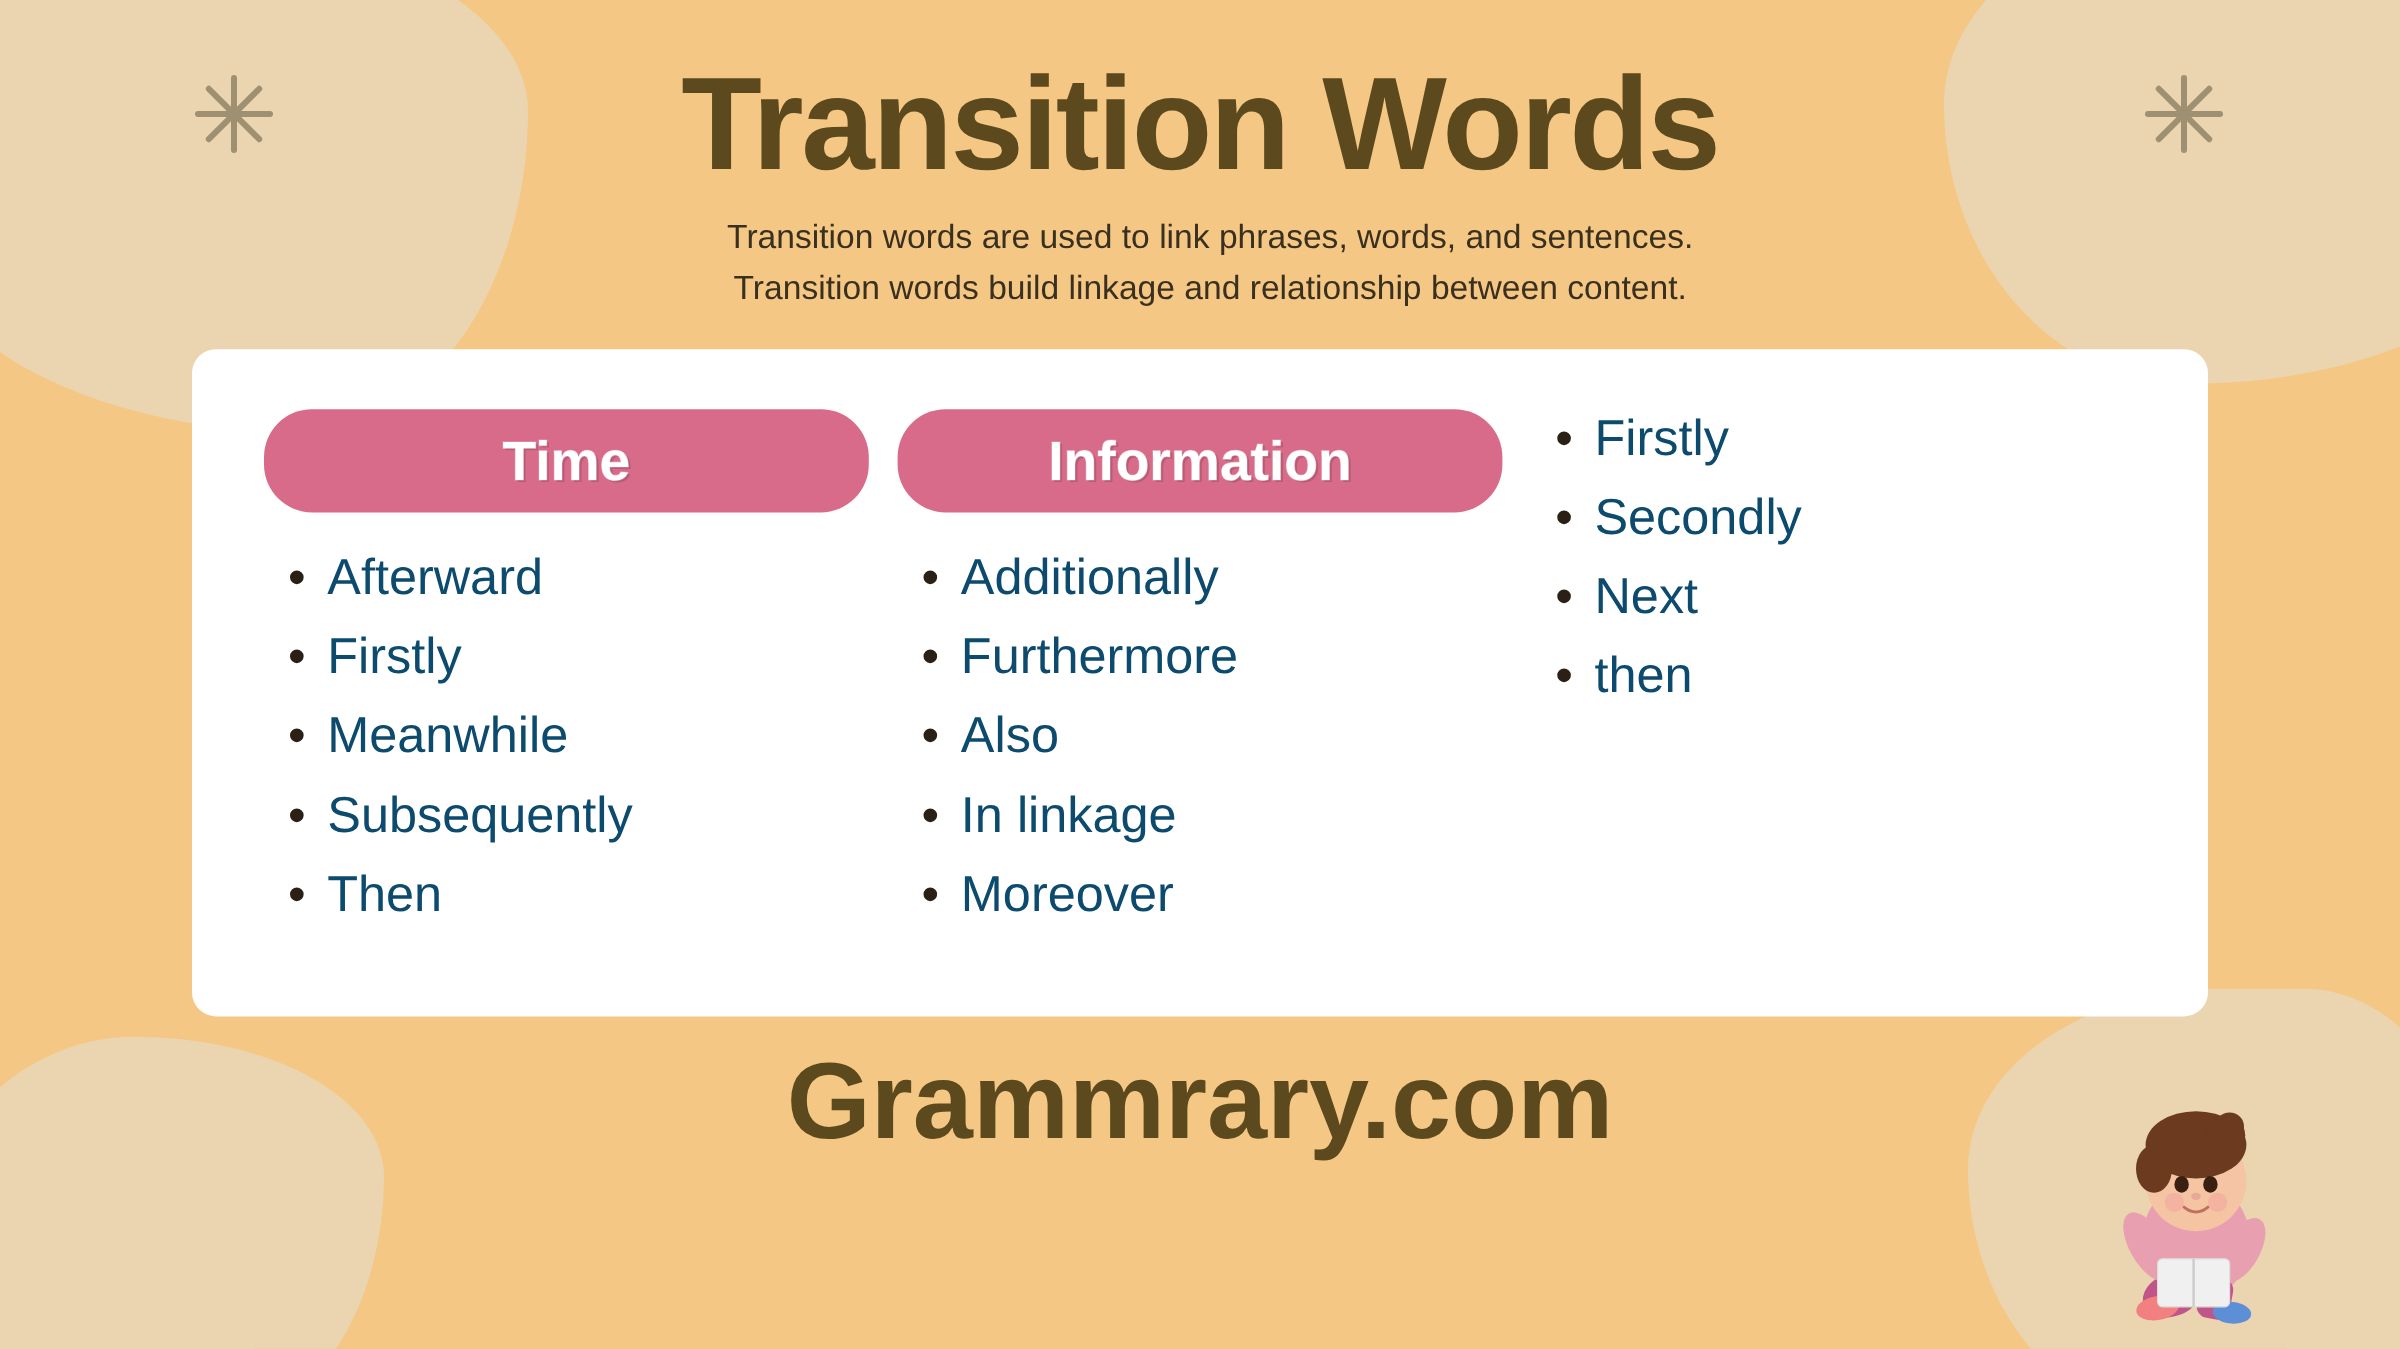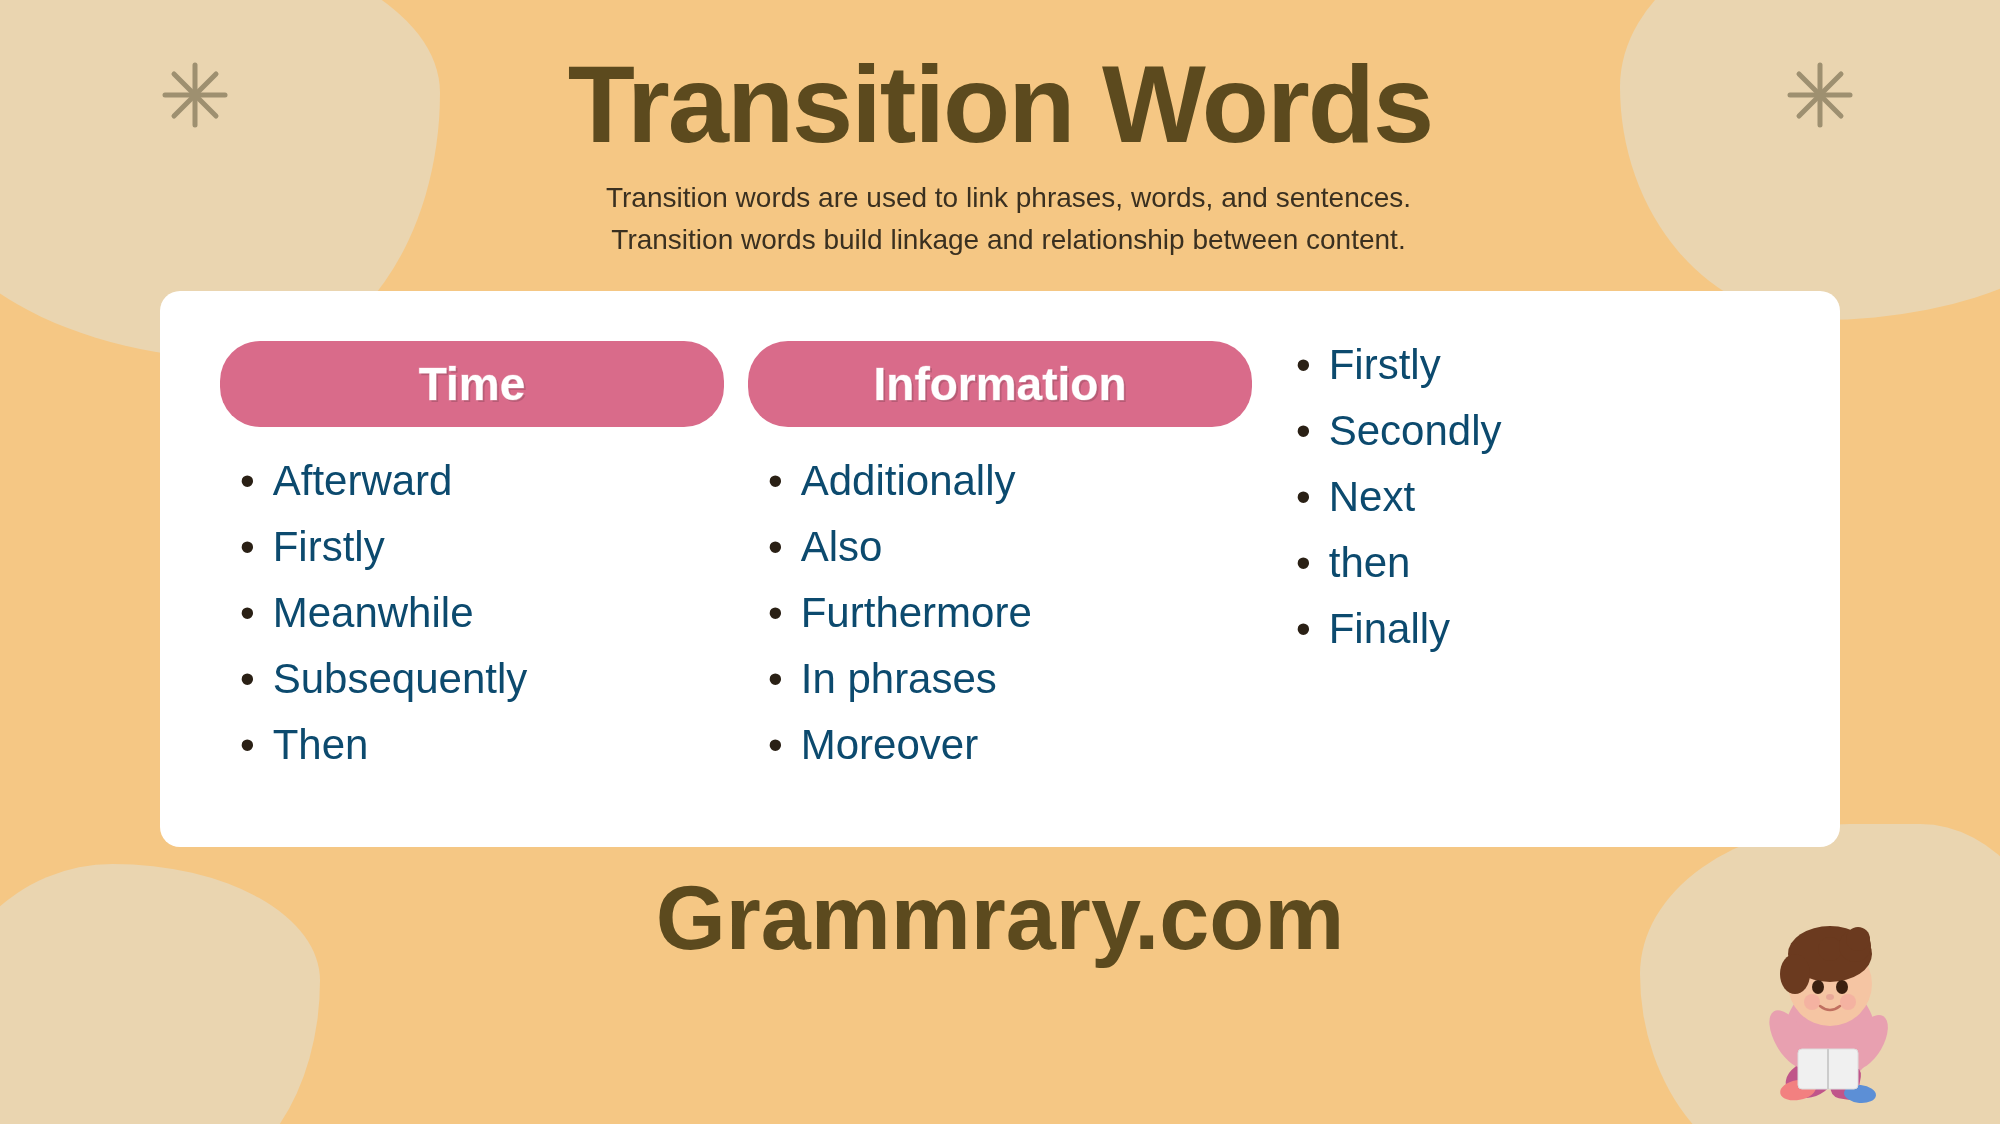--- a/index.html
+++ b/index.html
@@ -264,50 +264,47 @@
 
       <div class="column">
         <div class="category-pill">
           <span class="category-pill-text">Information</span>
         </div>
         <ul class="word-list">
           <li>
               <span>Additionally</span>
             </li>
           <li>
+              <span>Furthermore</span>
+            </li>
+          <li>
               <span>Also</span>
             </li>
           <li>
-              <span>Furthermore</span>
-            </li>
-          <li>
-              <span>In phrases</span>
+              <span>In linkage</span>
             </li>
           <li>
               <span>Moreover</span>
             </li>
         </ul>
       </div>
 
       <div class="column">
         <ul class="word-list">
           <li>
               <span>Firstly</span>
             </li>
           <li>
               <span>Secondly</span>
             </li>
           <li>
               <span>Next</span>
             </li>
           <li>
               <span>then</span>
-            </li>
-          <li>
-              <span>Finally</span>
             </li>
         </ul>
       </div>
 
     </div>
   </div>
 
   <div class="footer-brand">Grammrary.com</div>
 
 </div>

